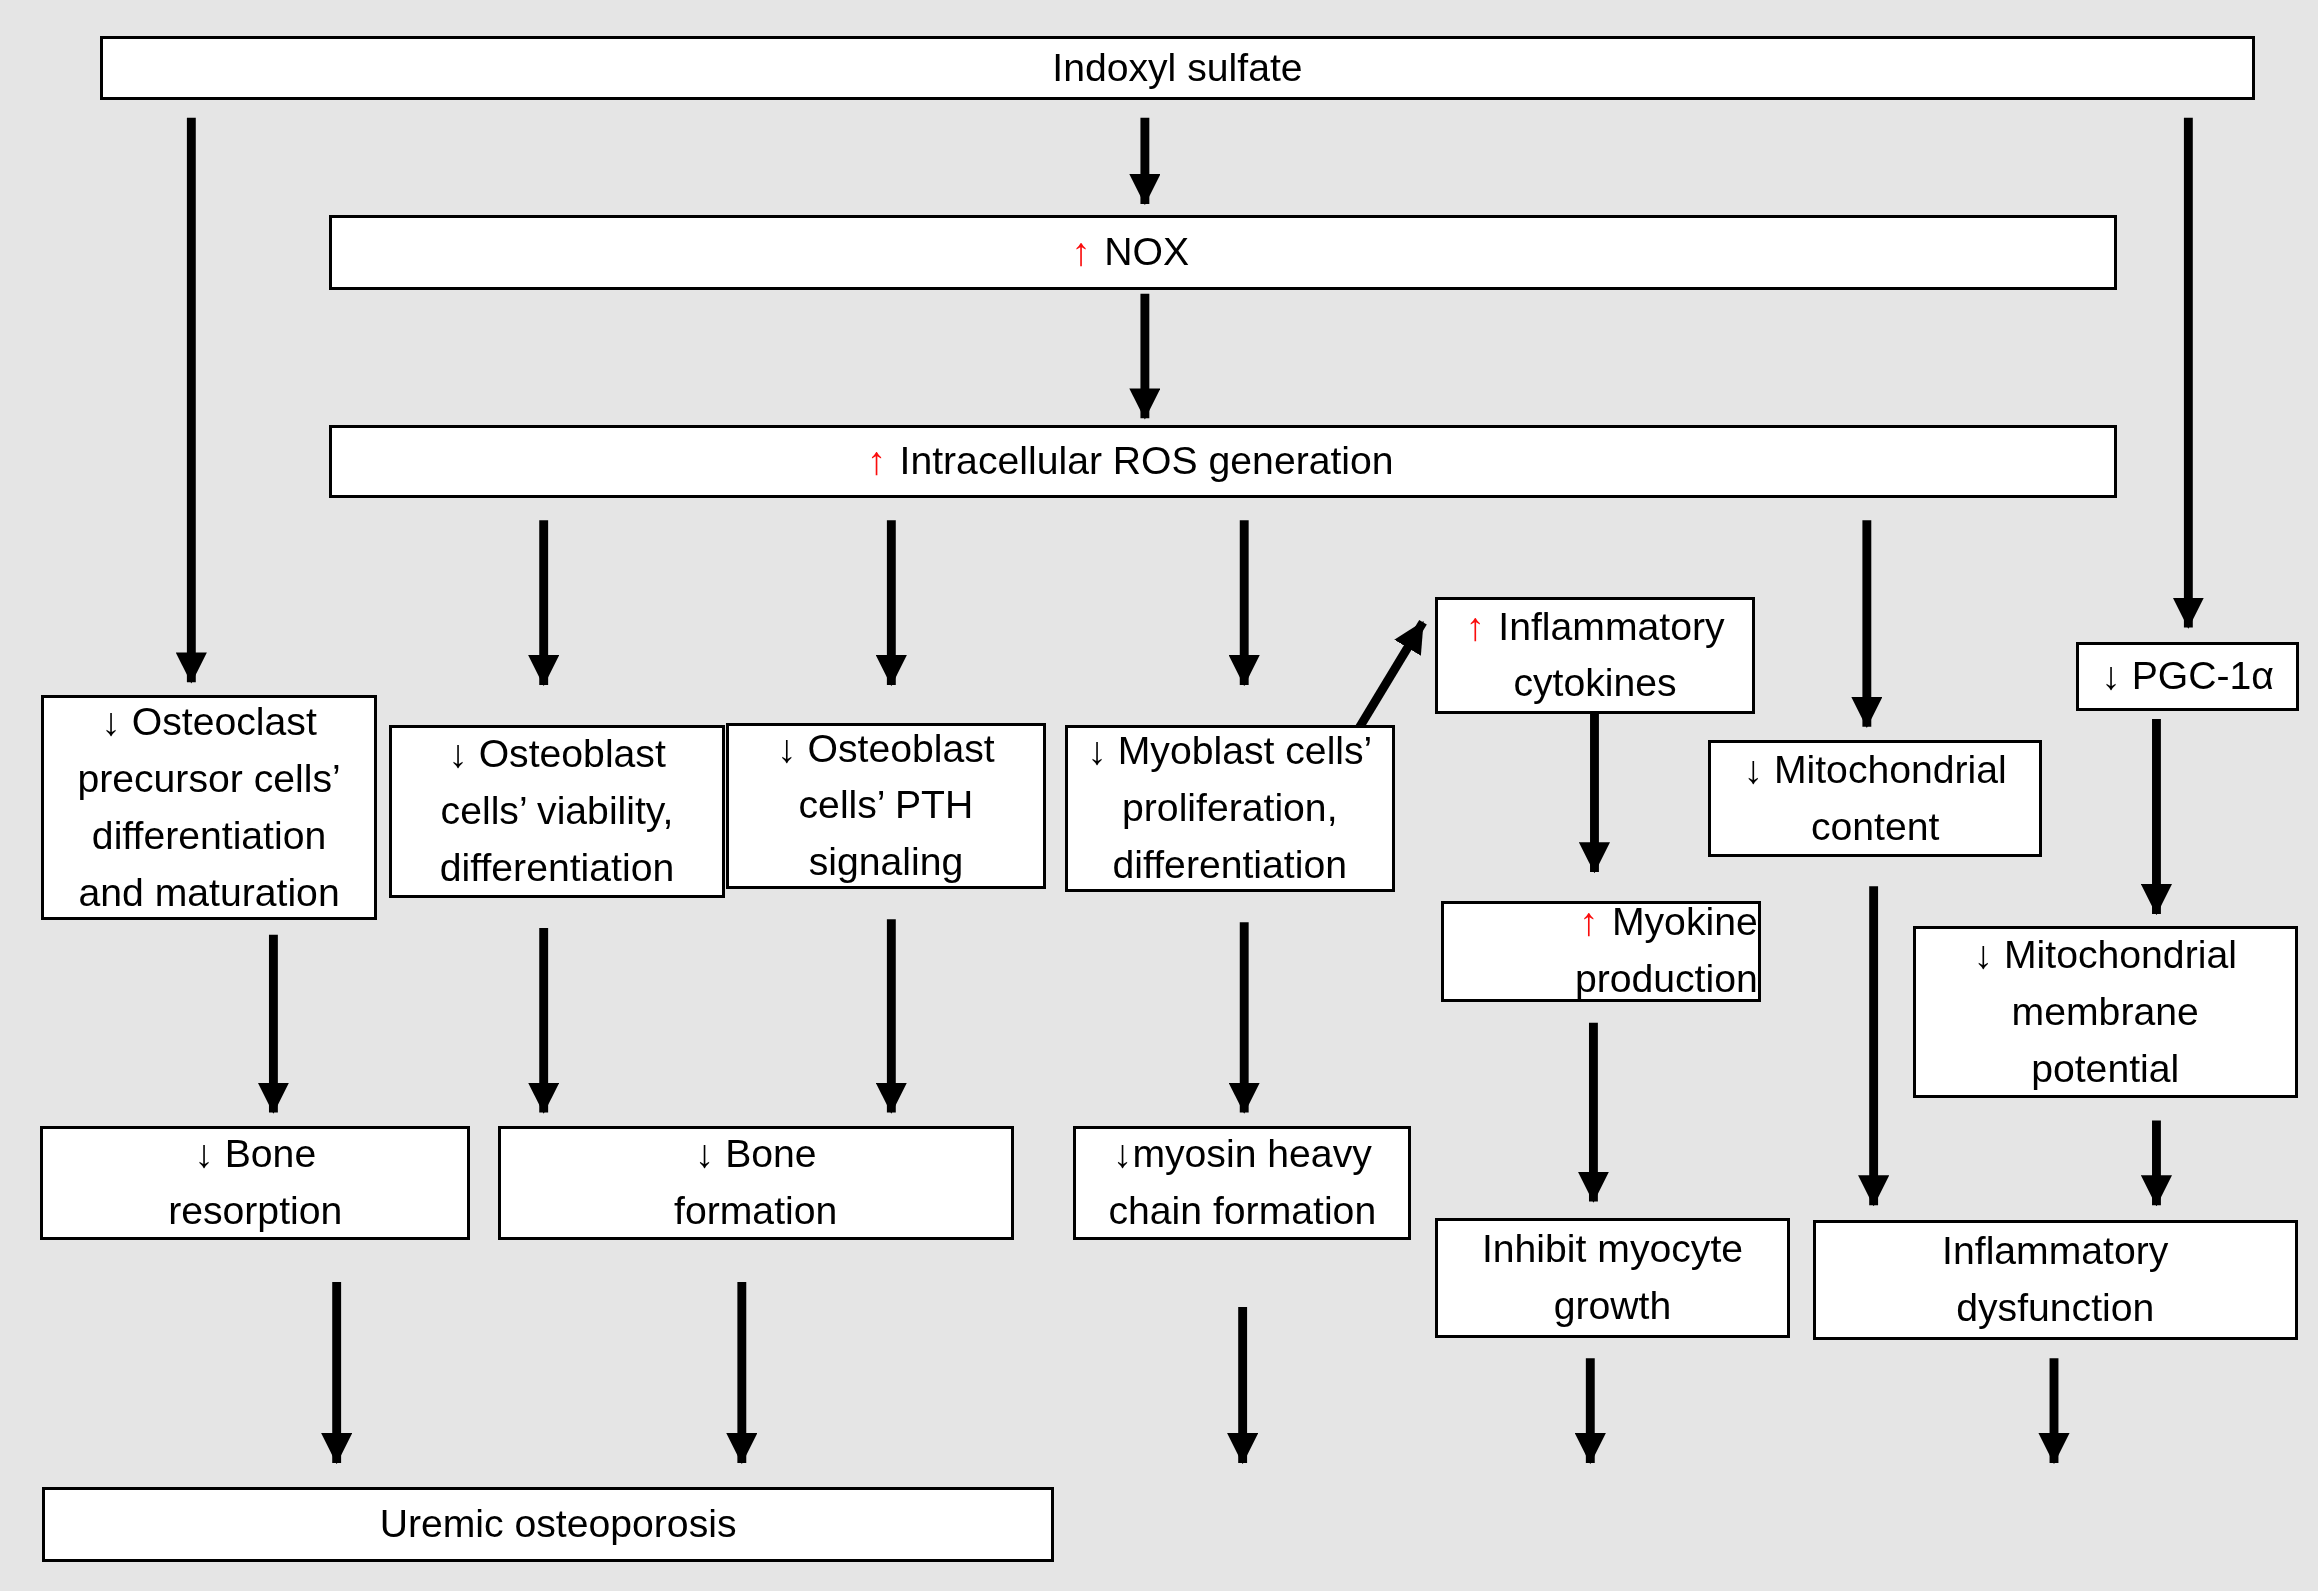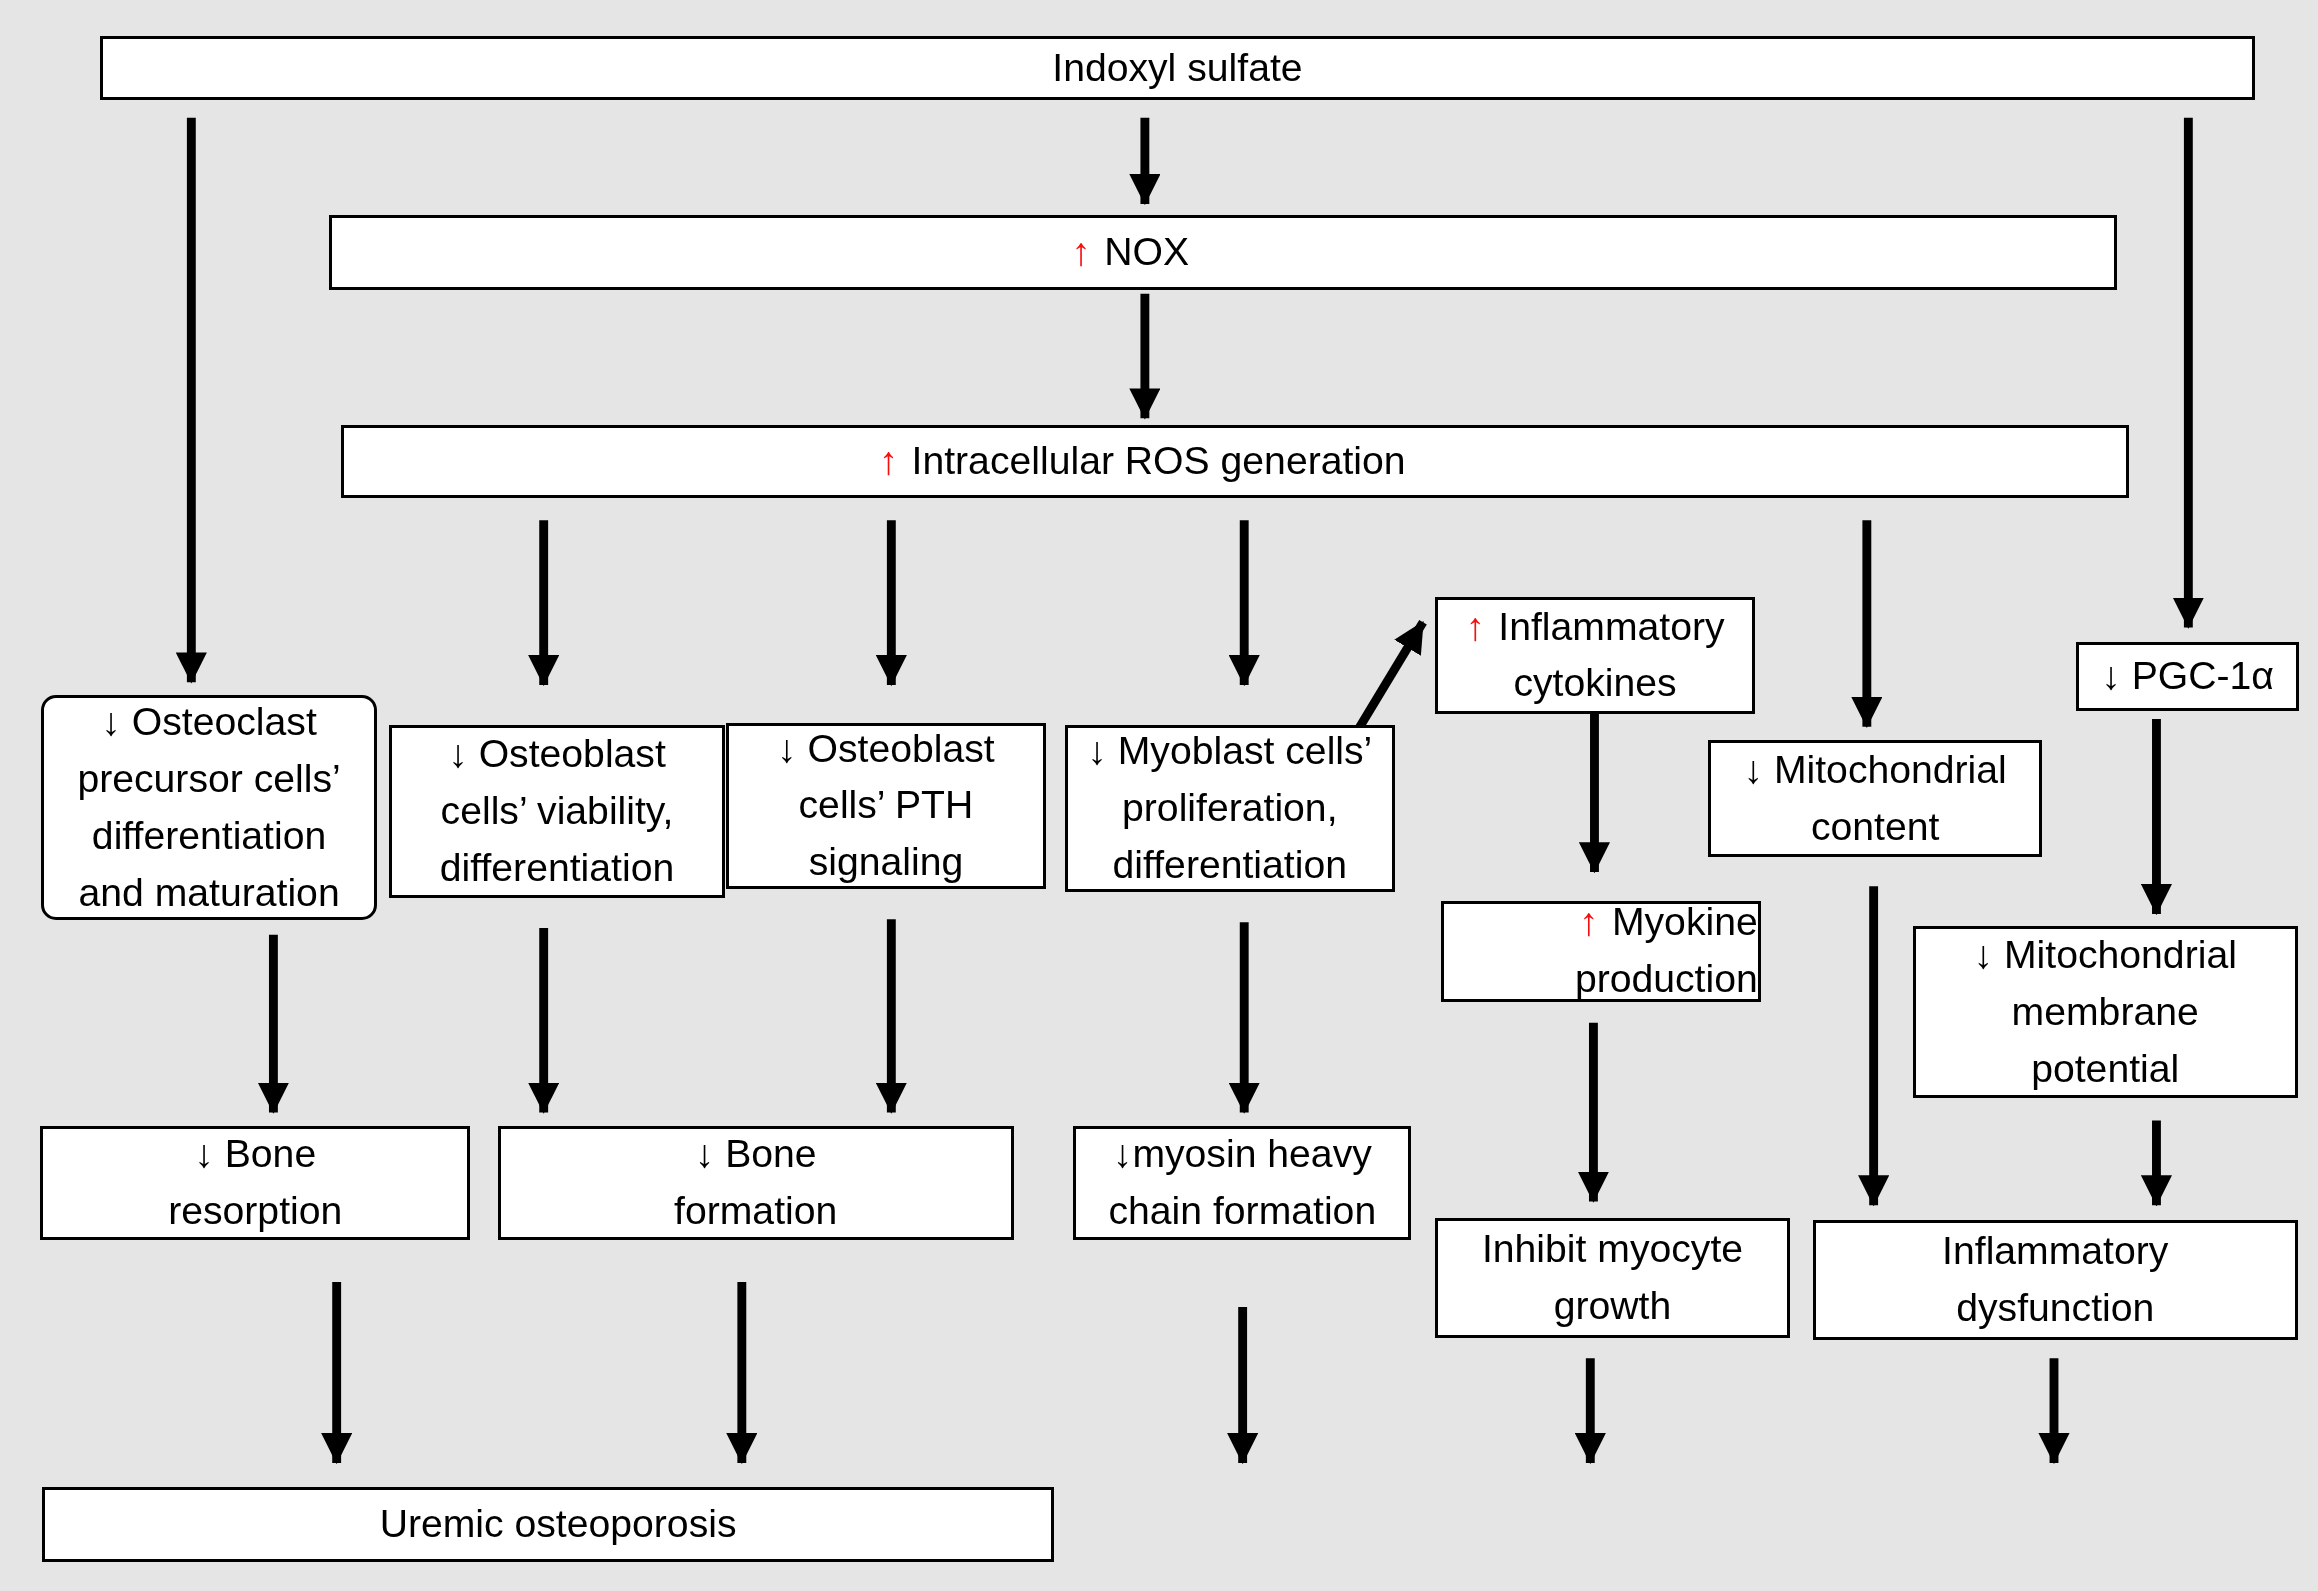--- a/index.html
+++ b/index.html
@@ -82,25 +82,25 @@
   </svg>
 
   <div class="box" style="left:4.31%; top:2.27%; width:92.97%; height:4.01%;">
     <div class="line">Indoxyl sulfate</div>
   </div>
 
   <div class="box nudge" style="left:14.19%; top:13.50%; width:77.13%; height:4.70%;">
     <div class="line"><span class="up-glyph">↑</span><span>NOX</span></div>
   </div>
 
-  <div class="box nudge" style="left:14.19%; top:26.71%; width:77.13%; height:4.60%;margin-left:12px;">
+  <div class="box nudge" style="left:14.19%; top:26.71%; width:77.13%; height:4.60%;">
     <div class="line"><span class="up-glyph">↑</span><span>Intracellular ROS generation</span></div>
   </div>
 
-  <div class="box" style="left:1.76%; top:43.69%; width:14.52%; height:14.13%;border-radius:15px;">
+  <div class="box" style="left:1.76%; top:43.69%; width:14.52%; height:14.13%;">
     <div class="line">↓ Osteoclast</div>
     <div class="line">precursor cells’</div>
     <div class="line">differentiation</div>
     <div class="line">and maturation</div>
   </div>
 
   <div class="box" style="left:16.78%; top:45.56%; width:14.50%; height:10.84%;">
     <div class="line">↓ Osteoblast</div>
     <div class="line">cells’ viability,</div>
     <div class="line">differentiation</div>

